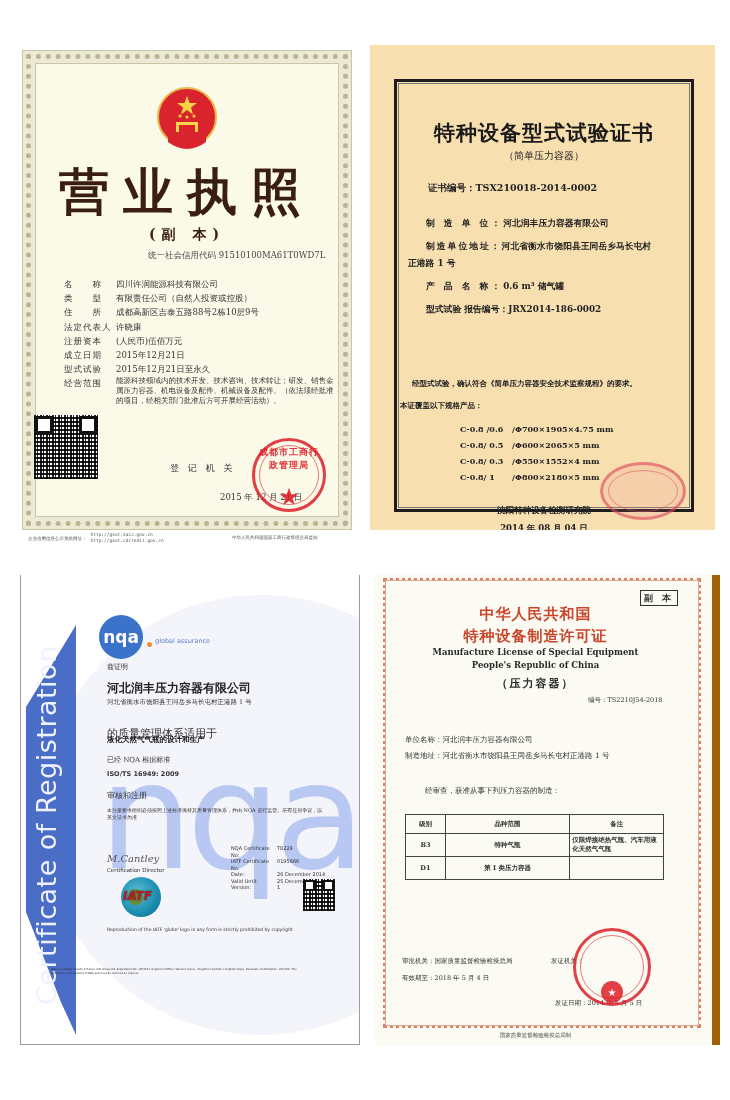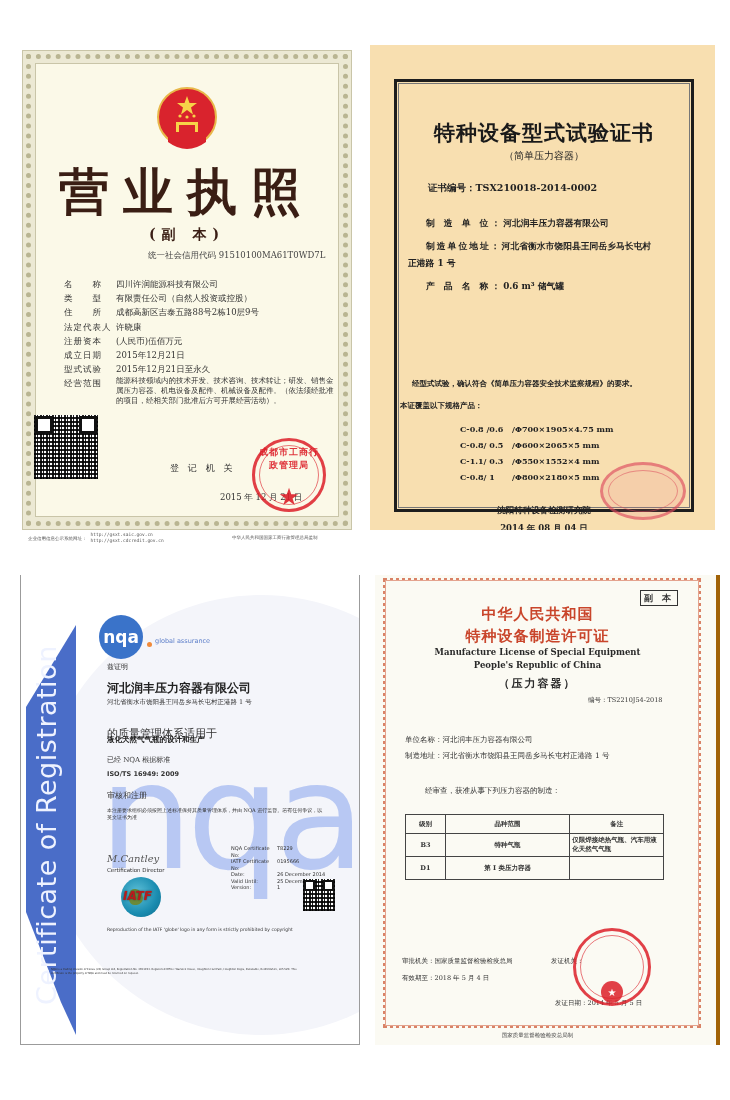--- a/index.html
+++ b/index.html
@@ -110,21 +110,21 @@
   #p3 .globe { position: absolute; left: 100px; top: 302px; width: 40px; height: 40px; border-radius: 50%;
     background: radial-gradient(circle at 40% 40%, #5ec0d8, #1a8cb0 60%, #0d6a8a); }
   #p3 .globe::before { content: ""; position: absolute; left: 8px; top: 12px; width: 14px; height: 16px; background: #6b8a3a; border-radius: 40% 60% 50% 40%; }
   #p3 .globe-label { position: absolute; left: 102px; top: 314px; font-family: "DejaVu Sans", sans-serif; font-weight: bold; font-style: italic; font-size: 12px; color: #b91c1c; text-shadow: 0 0 2px #333; }
   #p3 .qr { left: 282px; top: 304px; width: 32px; height: 32px; }
   #p3 .qr::before, #p3 .qr::after { width: 7px; height: 7px; border-width: 2px; }
   #p3 .repro { position: absolute; left: 86px; top: 352px; font-family: "DejaVu Sans", sans-serif; font-size: 4.5px; color: #333; }
   #p3 .fine { position: absolute; left: 30px; top: 393px; width: 250px; font-family: "DejaVu Sans", sans-serif; font-size: 2.6px; line-height: 3.5px; color: #333; }
 
   
-  #p4 { left: 375px; top: 575px; width: 345px; height: 470px; background: #fbfaf3; border-right: 4px solid #a16207; }
+  #p4 { left: 375px; top: 575px; width: 345px; height: 470px; background: #fbfaf3; border-right: 8px solid #a16207; }
   #p4 .border { position: absolute; left: 8px; top: 3px; width: 318px; height: 450px;
     border: 3px dotted #d98266; }
   #p4 .border::before { content: ""; position: absolute; inset: -1px; border: 1px solid #e4a38e; }
   #p4 .copy-badge { position: absolute; left: 265px; top: 15px; width: 38px; height: 16px; border: 1.5px solid #333;
     font-size: 9px; font-weight: bold; display: flex; align-items: center; justify-content: center; letter-spacing: 3px; color: #333; }
   #p4 .t1, #p4 .t2 { position: absolute; left: 0; right: 16px; text-align: center; color: #c9452b; font-weight: bold; font-family: "DejaVu Sans", sans-serif; }
   #p4 .t1 { top: 30px; font-size: 15px; letter-spacing: 1px; }
   #p4 .t2 { top: 52px; font-size: 15px; letter-spacing: 1px; }
   #p4 .en1, #p4 .en2 { position: absolute; left: 0; right: 16px; text-align: center; font-weight: bold; font-size: 8.5px; color: #2a2a2a; }
   #p4 .en1 { top: 72px; }
@@ -226,27 +226,28 @@
   <div class="border-inner"></div>
   <div class="content">
     <div class="title">特种设备型式试验证书</div>
     <div class="subtitle">（简单压力容器）</div>
     <div class="certno">证书编号：TSX210018-2014-0002</div>
     <div class="info">
       <div class="line"><span class="k">制 造 单 位：</span><span>河北润丰压力容器有限公司</span></div>
       <div class="line gap"><span style="letter-spacing:2px;">制造单位地址：</span><span>河北省衡水市饶阳县王同岳乡马长屯村</span></div>
       <div class="line wrap"><span>正港路 1 号</span></div>
       <div class="line gap"><span class="k">产 品 名 称：</span><span>0.6 m³ 储气罐</span></div>
+      <div class="line gap"><span class="k2" style="letter-spacing:0;min-width:0;">型式试验 报告编号：</span><span>JRX2014-186-0002</span></div>
     </div>
     <div class="stmt">经型式试验，确认符合《简单压力容器安全技术监察规程》的要求。</div>
     <div class="cover">本证覆盖以下规格产品：</div>
     <div class="specs">
       <div><span class="model">C-0.8 /0.6</span><span>/Φ700×1905×4.75 mm</span></div>
       <div><span class="model">C-0.8/ 0.5</span><span>/Φ600×2065×5 mm</span></div>
-      <div><span class="model">C-1.1/ 0.3</span><span>/Φ550×1552×4 mm</span></div>
+      <div><span class="model">C-0.8/ 0.3</span><span>/Φ550×1552×4 mm</span></div>
       <div><span class="model">C-0.8/ 1</span><span>/Φ800×2180×5 mm</span></div>
     </div>
     <div class="issuer">沈阳特种设备检测研究院</div>
     <div class="date">2014 年 08 月 04 日</div>
     <div class="oval-seal"></div>
   </div>
 </div>
 
 <div class="panel" id="p3">
   <div class="bg-circle"></div>

